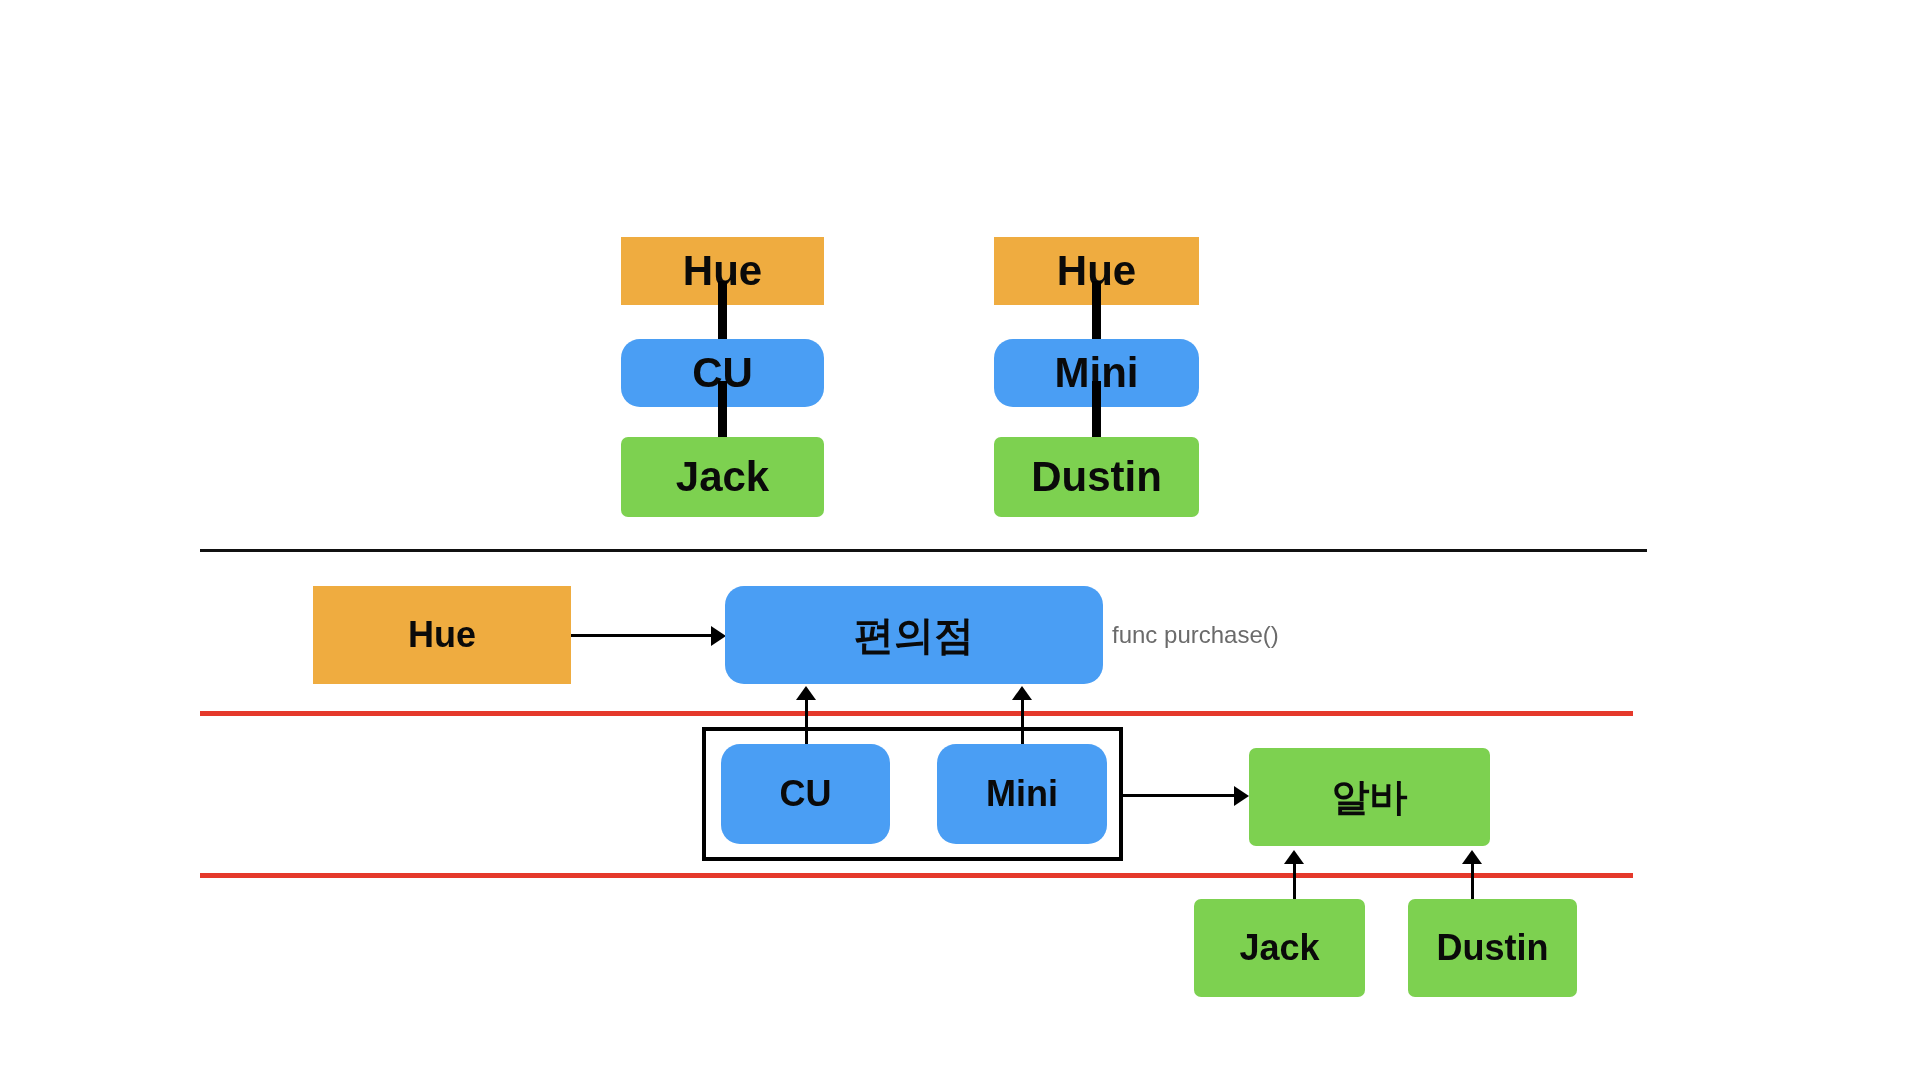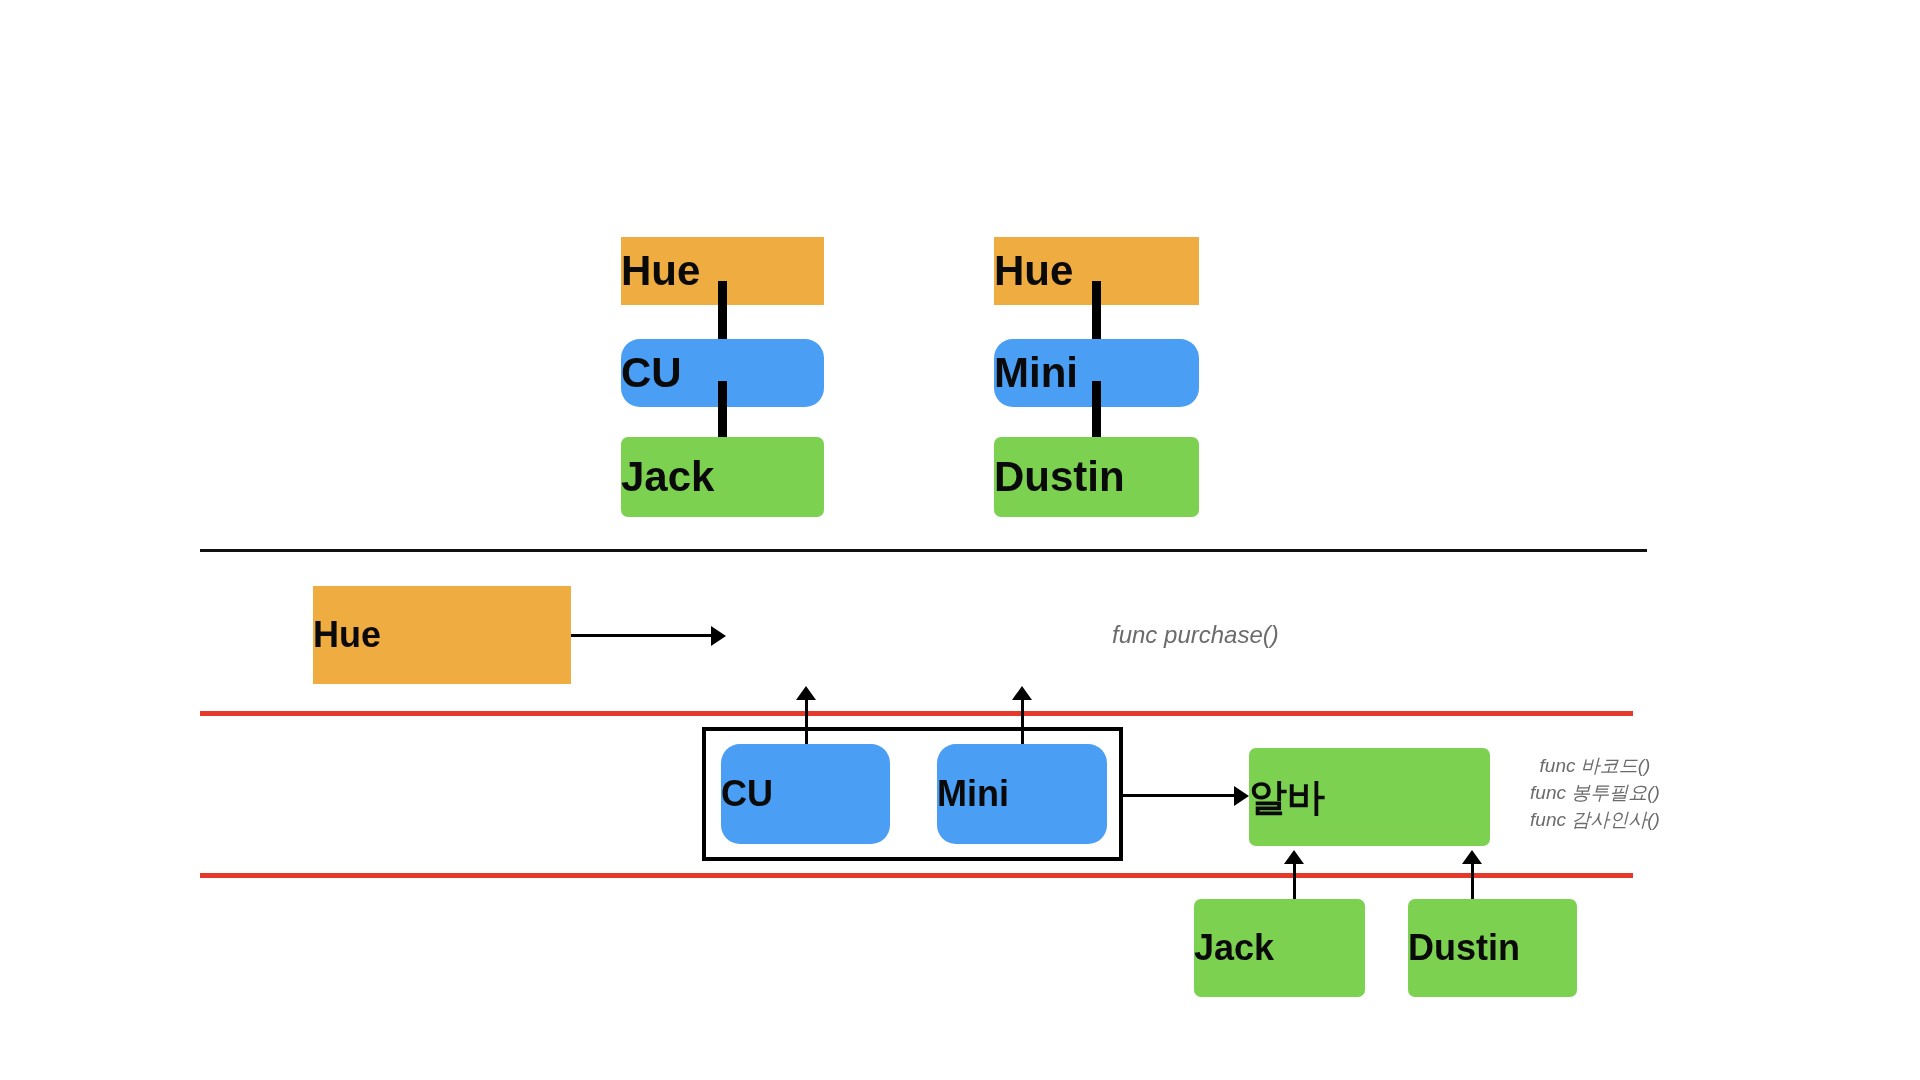--- a/index.html
+++ b/index.html
@@ -11,21 +11,21 @@
   body{font-family:"Liberation Sans","DejaVu Sans",sans-serif;}
   .slide{position:relative;width:1920px;height:1080px;background:#ffffff;overflow:hidden;}
 
   .page-title{
     position:absolute;left:100px;top:96px;
     font-size:80px;font-weight:bold;letter-spacing:-3.5px;
     color:#000;white-space:nowrap;line-height:1.0;
   }
 
   .box{
-    position:absolute;display:flex;align-items:center;
+    position:absolute;display:flex;align-items:center;justify-content:center;
     font-weight:bold;color:var(--ink);
   }
   .orange{background:var(--orange);}
   .blue{background:var(--blue);border-radius:19px;}
   .green{background:var(--green);border-radius:7px;}
 
   
   .t-label{font-size:42px;}
   .c1{left:621px;width:203px;}
   .c2{left:994px;width:205px;}
@@ -64,21 +64,20 @@
   .dustin-b{left:1408px;top:899px;width:169px;height:98px;}
 
   .abstraction-container{
     position:absolute;left:702px;top:727px;width:421px;height:134px;
     border:4px solid #000;background:transparent;
   }
 
   .annotation{
     position:absolute;color:var(--annotation-gray);
     white-space:nowrap;
-    font-style:italic;
   }
   .store-annotation{left:1112px;top:621px;font-size:24px;}
   .worker-annotations{
     left:1490px;top:752px;width:210px;font-size:19px;line-height:27px;
     text-align:center;white-space:normal;
   }
 </style>
 </head>
 <body>
 
@@ -125,20 +124,23 @@
 
   <div class="box orange b-label hue-b">
     <span>Hue</span>
   </div>
 
   <div>
     <div class="hline" style="left:571px;top:634px;width:142px;"></div>
     <div class="head-right" style="left:711px;top:626px;"></div>
   </div>
 
+  <div class="box blue k-label store">
+    <span>편의점</span>
+  </div>
 
   <div class="annotation store-annotation">func purchase()</div>
 
   <div class="red-line red-upper"></div>
 
   <div>
     <div class="head-up" style="left:796px;top:686px;"></div>
     <div class="vline" style="left:805px;top:700px;height:44px;"></div>
   </div>
   <div>
@@ -156,25 +158,20 @@
 
   <div>
     <div class="hline" style="left:1123px;top:794px;width:113px;"></div>
     <div class="head-right" style="left:1234px;top:786px;"></div>
   </div>
 
   <div class="box green worker">
     <span>알바</span>
   </div>
 
-  <div class="annotation worker-annotations">
-    <div>func 바코드()</div>
-    <div>func 봉투필요()</div>
-    <div>func 감사인사()</div>
-  </div>
 
   <div class="red-line red-lower"></div>
 
   <div>
     <div class="head-up" style="left:1284px;top:850px;"></div>
     <div class="vline" style="left:1293px;top:864px;height:35px;"></div>
   </div>
   <div>
     <div class="head-up" style="left:1462px;top:850px;"></div>
     <div class="vline" style="left:1471px;top:864px;height:35px;"></div>

